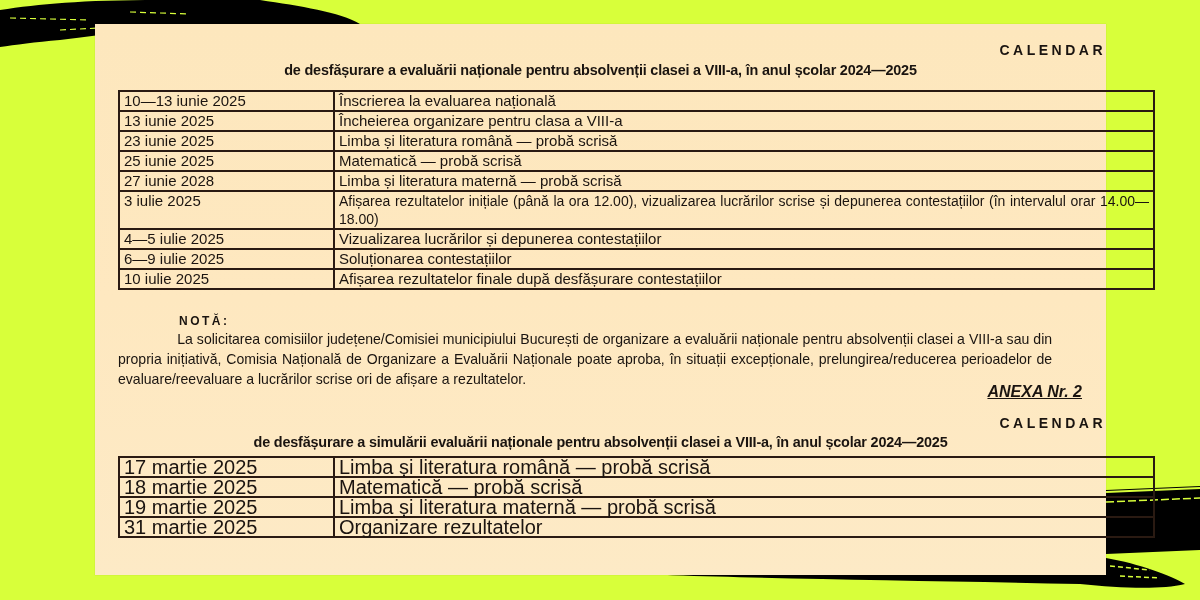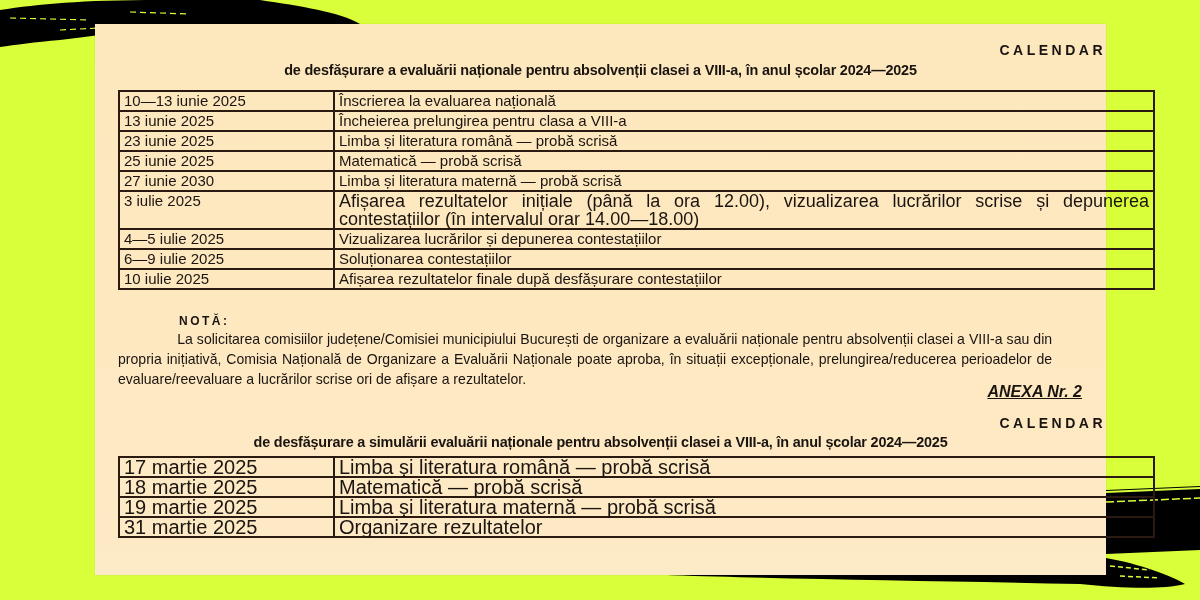--- a/index.html
+++ b/index.html
@@ -71,37 +71,37 @@
   <div class="cal-sub" style="top:37px;">de desfășurare a evaluării naționale pentru absolvenții clasei a VIII-a, în anul școlar 2024—2025</div>
 
   <table class="cal" style="top:66px;">
     <tbody>
       <tr>
         <td class="date">10—13 iunie 2025</td>
         <td class="desc">Înscrierea la evaluarea națională</td>
       </tr>
       <tr>
         <td class="date">13 iunie 2025</td>
-        <td class="desc">Încheierea prelungirea pentru clasa a VIII-a</td>
+        <td class="desc">Încheierea organizare pentru clasa a VIII-a</td>
       </tr>
       <tr>
         <td class="date">23 iunie 2025</td>
         <td class="desc">Limba și literatura română — probă scrisă</td>
       </tr>
       <tr>
         <td class="date">25 iunie 2025</td>
         <td class="desc">Matematică — probă scrisă</td>
       </tr>
       <tr>
-        <td class="date">27 iunie 2030</td>
+        <td class="date">27 iunie 2028</td>
         <td class="desc">Limba și literatura maternă — probă scrisă</td>
       </tr>
       <tr>
         <td class="date">3 iulie 2025</td>
-        <td class="desc" style="font-size:18px;">Afișarea rezultatelor inițiale (până la ora 12.00), vizualizarea lucrărilor scrise și depunerea contestațiilor (în intervalul orar 14.00—18.00)</td>
+        <td class="desc" style="font-size:14px;">Afișarea rezultatelor inițiale (până la ora 12.00), vizualizarea lucrărilor scrise și depunerea contestațiilor (în intervalul orar 14.00—18.00)</td>
       </tr>
       <tr>
         <td class="date">4—5 iulie 2025</td>
         <td class="desc">Vizualizarea lucrărilor și depunerea contestațiilor</td>
       </tr>
       <tr>
         <td class="date">6—9 iulie 2025</td>
         <td class="desc">Soluționarea contestațiilor</td>
       </tr>
       <tr>

